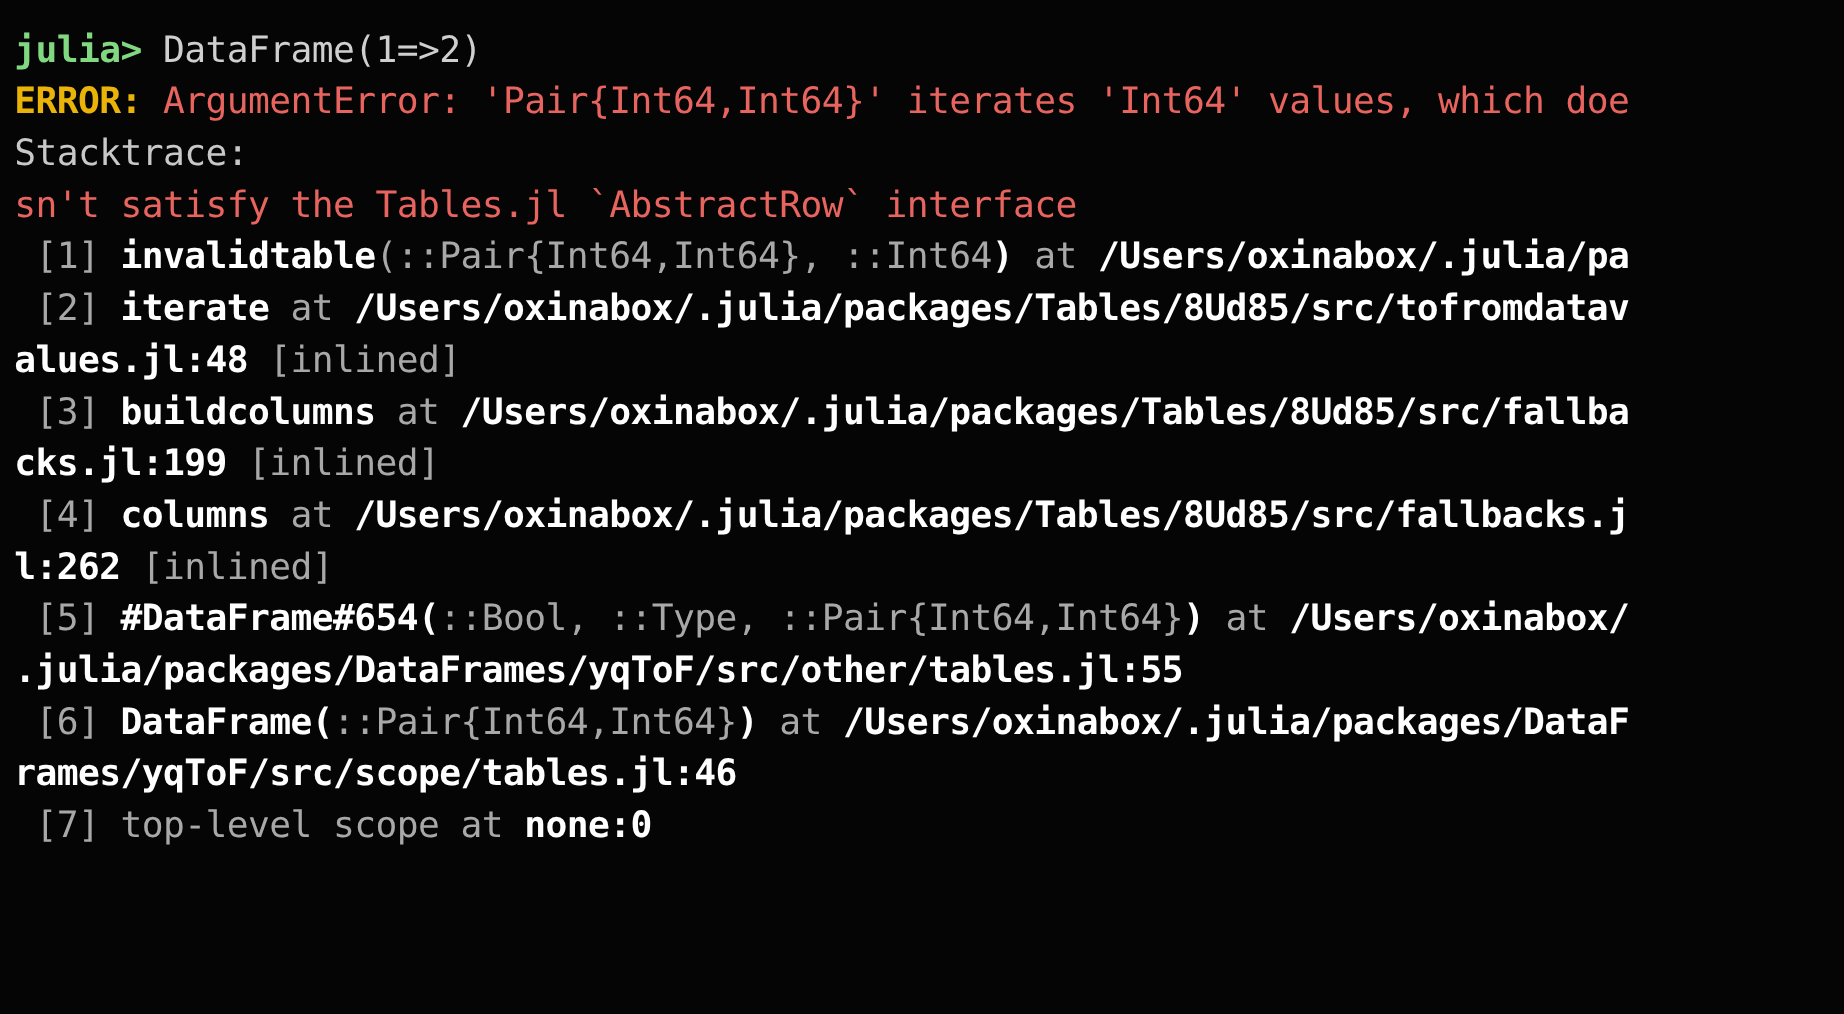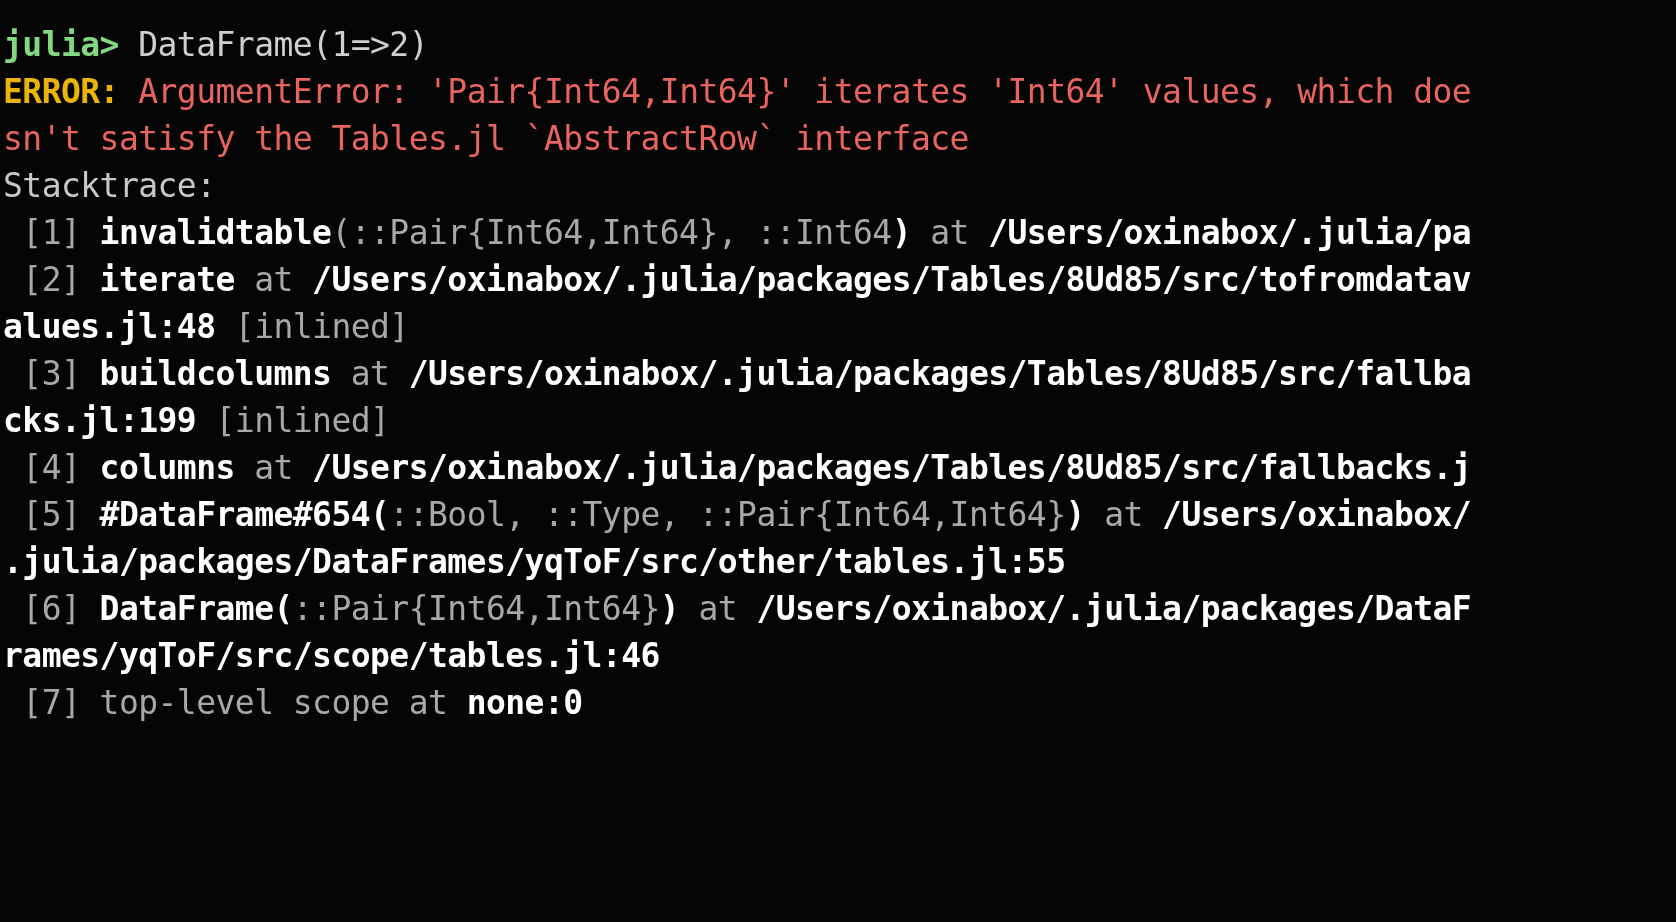--- a/index.html
+++ b/index.html
@@ -20,48 +20,49 @@
     padding: 0;
     box-sizing: border-box;
     position: relative;
   }
   .tline {
     font-size: 33px;
     line-height: 47px;
     height: 47px;
     white-space: pre;
     letter-spacing: -0.55px;
-    padding-left: 3px;
+    padding-left: 13px;
   }
   #lines-container {
     padding-top: 21px;
   }
   .seg { white-space: pre; }
   .c-prompt   { color: #81d881; font-weight: bold; }
   .c-input    { color: #cfcfcf; font-weight: normal; }
   .c-err-bold { color: #eab308; font-weight: bold; }
   .c-err      { color: #e8645f; font-weight: normal; margin-top: 12px; }
   .c-plain    { color: #c8c8c8; font-weight: normal; }
   .c-dim      { color: #a8a8a8; font-weight: normal; }
   .c-bold     { color: #ffffff; font-weight: bold; }
 </style>
 </head>
 <body>
 
 <div id="terminal" style="background: rgb(5, 5, 5);">
   <div id="lines-container">
       <div class="tline"><span class="seg c-prompt">julia&gt; </span><span class="seg c-input">DataFrame(1=&gt;2)</span></div>
       <div class="tline"><span class="seg c-err-bold">ERROR: </span><span class="seg c-err">ArgumentError: 'Pair{Int64,Int64}' iterates 'Int64' values, which doe</span></div>
+      <div class="tline"><span class="seg c-plain">Stacktrace:</span></div>
       <div class="tline"><span class="seg c-err">sn't satisfy the Tables.jl `AbstractRow` interface</span></div>
-      <div class="tline"><span class="seg c-plain">Stacktrace:</span></div>
       <div class="tline"><span class="seg c-dim"> [1] </span><span class="seg c-bold">invalidtable</span><span class="seg c-dim">(::Pair{Int64,Int64}, ::Int64</span><span class="seg c-bold">)</span><span class="seg c-dim"> at </span><span class="seg c-bold">/Users/oxinabox/.julia/pa</span></div>
       <div class="tline"><span class="seg c-dim"> [2] </span><span class="seg c-bold">iterate</span><span class="seg c-dim"> at </span><span class="seg c-bold">/Users/oxinabox/.julia/packages/Tables/8Ud85/src/tofromdatav</span></div>
       <div class="tline"><span class="seg c-bold">alues.jl:48</span><span class="seg c-dim"> [inlined]</span></div>
       <div class="tline"><span class="seg c-dim"> [3] </span><span class="seg c-bold">buildcolumns</span><span class="seg c-dim"> at </span><span class="seg c-bold">/Users/oxinabox/.julia/packages/Tables/8Ud85/src/fallba</span></div>
       <div class="tline"><span class="seg c-bold">cks.jl:199</span><span class="seg c-dim"> [inlined]</span></div>
       <div class="tline"><span class="seg c-dim"> [4] </span><span class="seg c-bold">columns</span><span class="seg c-dim"> at </span><span class="seg c-bold">/Users/oxinabox/.julia/packages/Tables/8Ud85/src/fallbacks.j</span></div>
+      <div class="tline"><span class="seg c-bold">l:262</span><span class="seg c-dim"> [inlined]</span></div>
       <div class="tline"><span class="seg c-dim"> [5] </span><span class="seg c-bold">#DataFrame#654(</span><span class="seg c-dim">::Bool, ::Type, ::Pair{Int64,Int64}</span><span class="seg c-bold">)</span><span class="seg c-dim"> at </span><span class="seg c-bold">/Users/oxinabox/</span></div>
       <div class="tline"><span class="seg c-bold">.julia/packages/DataFrames/yqToF/src/other/tables.jl:55</span></div>
       <div class="tline"><span class="seg c-dim"> [6] </span><span class="seg c-bold">DataFrame(</span><span class="seg c-dim">::Pair{Int64,Int64}</span><span class="seg c-bold">)</span><span class="seg c-dim"> at </span><span class="seg c-bold">/Users/oxinabox/.julia/packages/DataF</span></div>
       <div class="tline"><span class="seg c-bold">rames/yqToF/src/scope/tables.jl:46</span></div>
       <div class="tline"><span class="seg c-dim"> [7] </span><span class="seg c-dim">top-level scope</span><span class="seg c-dim"> at </span><span class="seg c-bold">none:0</span></div>
     </div>
 </div>
 
 </body></html>

